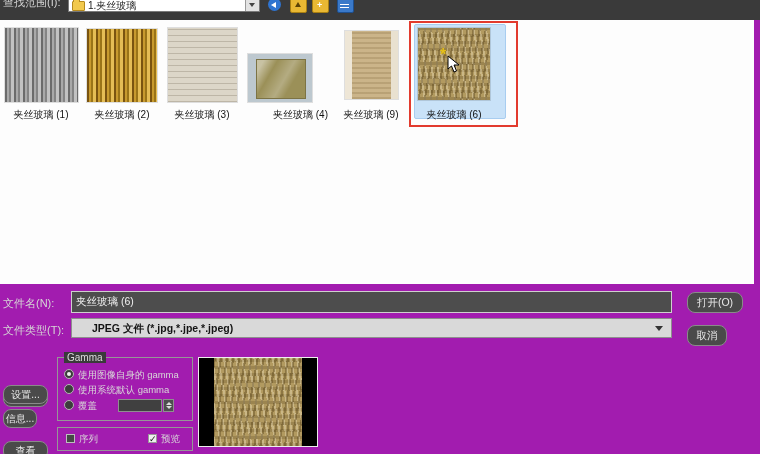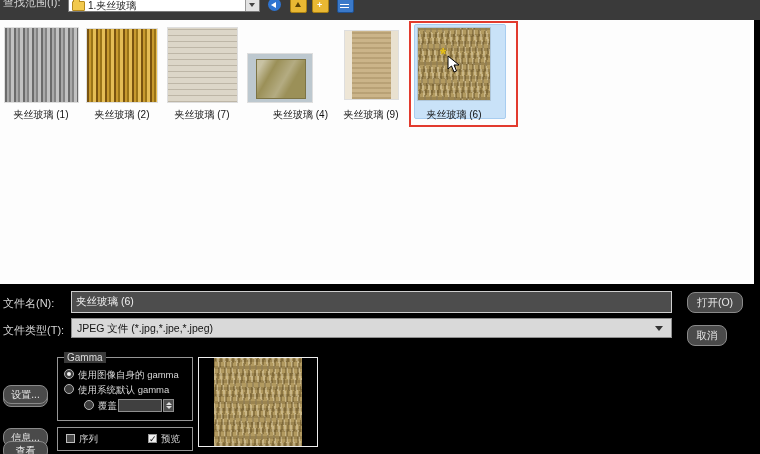--- a/index.html
+++ b/index.html
@@ -1,16 +1,16 @@
 <!DOCTYPE html>
 <html><head>
 <meta charset="utf-8">
 <style>
   html,body{margin:0;padding:0;background:#222;}
-  #stage{position:relative;width:760px;height:454px;background:#000000;overflow:hidden;
+  #stage{position:relative;width:760px;height:454px;background:#a21caf;overflow:hidden;
          font-family:"Liberation Sans","DejaVu Sans",sans-serif;color:#d8d8d8;}
 
   
   #topbar{position:absolute;left:0;top:0;width:760px;height:20px;background:#3a3a3a;overflow:hidden;}
   #lookin-label{position:absolute;left:3px;top:-5px;font-size:11px;color:#d5d5d5;white-space:nowrap;}
   #folder-combo{position:absolute;left:68px;top:-4px;width:192px;height:16px;background:#ffffff;
                 border:1px solid #7a7a7a;box-sizing:border-box;}
   #folder-combo .ficon{position:absolute;left:3px;top:4px;width:11px;height:8px;background:#f2c94c;
                 border:1px solid #b58a1e;border-radius:1px;}
   #folder-combo .ficon:before{content:"";position:absolute;left:0;top:-3px;width:5px;height:2px;
@@ -65,30 +65,30 @@
   #cursor{position:absolute;left:447px;top:55px;z-index:31;}
   #sparkle{position:absolute;left:440px;top:46px;z-index:31;color:#e6c11c;font-size:16px;font-weight:bold;
            text-shadow:0 0 1px #8a6d00;}
 
   
   .formlabel{position:absolute;font-size:11px;color:#d5d5d5;white-space:nowrap;}
   #filename-input{position:absolute;left:71px;top:291px;width:601px;height:22px;box-sizing:border-box;
       background:#4d4d4d;border:1px solid #cfcfcf;color:#f0f0f0;font-size:10.5px;padding:0 4px;
       font-family:"Liberation Sans","DejaVu Sans",sans-serif;outline:none;}
   #filetype-combo{position:absolute;left:71px;top:318px;width:601px;height:20px;box-sizing:border-box;
-      background:#d9d9d9;border:1px solid #8e8e8e;color:#141414;font-size:10.5px;line-height:18px;padding:0 5px;}
+      background:#d9d9d9;border:1px solid #8e8e8e;color:#141414;font-size:10.5px;line-height:18px;padding:0 20px;font-weight:bold;}
   #filetype-combo .chev{position:absolute;right:8px;top:7px;width:0;height:0;
       border-left:4px solid transparent;border-right:4px solid transparent;border-top:5px solid #333;}
   .btn{position:absolute;background:#4a4a4a;border:1px solid #8a8a8a;border-radius:8px;color:#e8e8e8;
       font-size:10.5px;text-align:center;box-sizing:border-box;cursor:default;}
   #btn-open{left:687px;top:292px;width:56px;height:21px;line-height:19px;}
   #btn-cancel{left:687px;top:325px;width:40px;height:21px;line-height:19px;}
   #btn-devices{left:3px;top:361px;width:45px;height:19px;line-height:17px;font-size:10px;margin-top:27px;}
   #btn-setup{left:3px;top:385px;width:45px;height:19px;line-height:17px;font-size:10px;}
-  #btn-info{left:3px;top:428px;width:45px;height:19px;line-height:17px;font-size:10px;}
+  #btn-info{left:3px;top:409px;width:34px;height:19px;line-height:17px;font-size:10px;}
   #btn-view{left:3px;top:433px;width:45px;height:19px;line-height:17px;font-size:10px;margin-top:8px;}
 
   
   #gamma-group{position:absolute;left:57px;top:357px;width:136px;height:64px;border:1px solid #969696;
       box-sizing:border-box;}
   #gamma-title{position:absolute;left:64px;top:352px;background:#3a3a3a;padding:0 3px;font-size:10px;color:#dcdcdc;}
   .radio-row{position:absolute;left:6px;height:11px;font-size:9.5px;color:#d8d8d8;white-space:nowrap;}
   .radio-row .rdot{display:inline-block;width:8px;height:8px;border:1px solid #b5b5b5;border-radius:50%;
       background:#3c3c3c;vertical-align:-1px;margin-right:4px;position:relative;}
   .radio-row .rdot.on:after{content:"";position:absolute;left:2px;top:2px;width:4px;height:4px;border-radius:50%;background:#f2f2f2;}
@@ -138,21 +138,21 @@
   <div id="filelist">
     <div id="sel-highlight"></div>
 
     <div class="thumb t1"></div>
     <div class="flabel" style="left:-7px;">夹丝玻璃 (1)</div>
 
     <div class="thumb t2"></div>
     <div class="flabel" style="left:74px;">夹丝玻璃 (2)</div>
 
     <div class="thumb t3"></div>
-    <div class="flabel" style="left:154px;">夹丝玻璃 (7)</div>
+    <div class="flabel" style="left:154px;">夹丝玻璃 (3)</div>
 
     <div class="thumb t4">
         <div class="pane"></div>
       </div>
     <div class="flabel" style="left:232px;text-align:right;">夹丝玻璃 (4)</div>
 
     <div class="thumb t5"></div>
     <div class="flabel" style="left:323px;">夹丝玻璃 (9)</div>
 
     <div class="thumb t6 t6w"></div>
@@ -181,21 +181,21 @@
   <div class="btn" id="btn-info">信息...</div>
   <div class="btn" id="btn-view">查看</div>
 
   <div id="gamma-group">
     <div class="radio-row" style="top:11px;">
       <span class="rdot on"></span><span>使用图像自身的 gamma</span>
     </div>
     <div class="radio-row" style="top:26px;">
       <span class="rdot"></span><span>使用系统默认 gamma</span>
     </div>
-    <div class="radio-row" style="top:42px;margin-left:20px;">
+    <div class="radio-row" style="top:42px;">
       <span class="rdot"></span><span>覆盖</span>
     </div>
     <div id="gamma-spin"></div>
     <div id="gamma-spin-btn">
       <span class="up"></span>
       <span class="dn"></span>
     </div>
   </div>
   <span id="gamma-title">Gamma</span>
 

